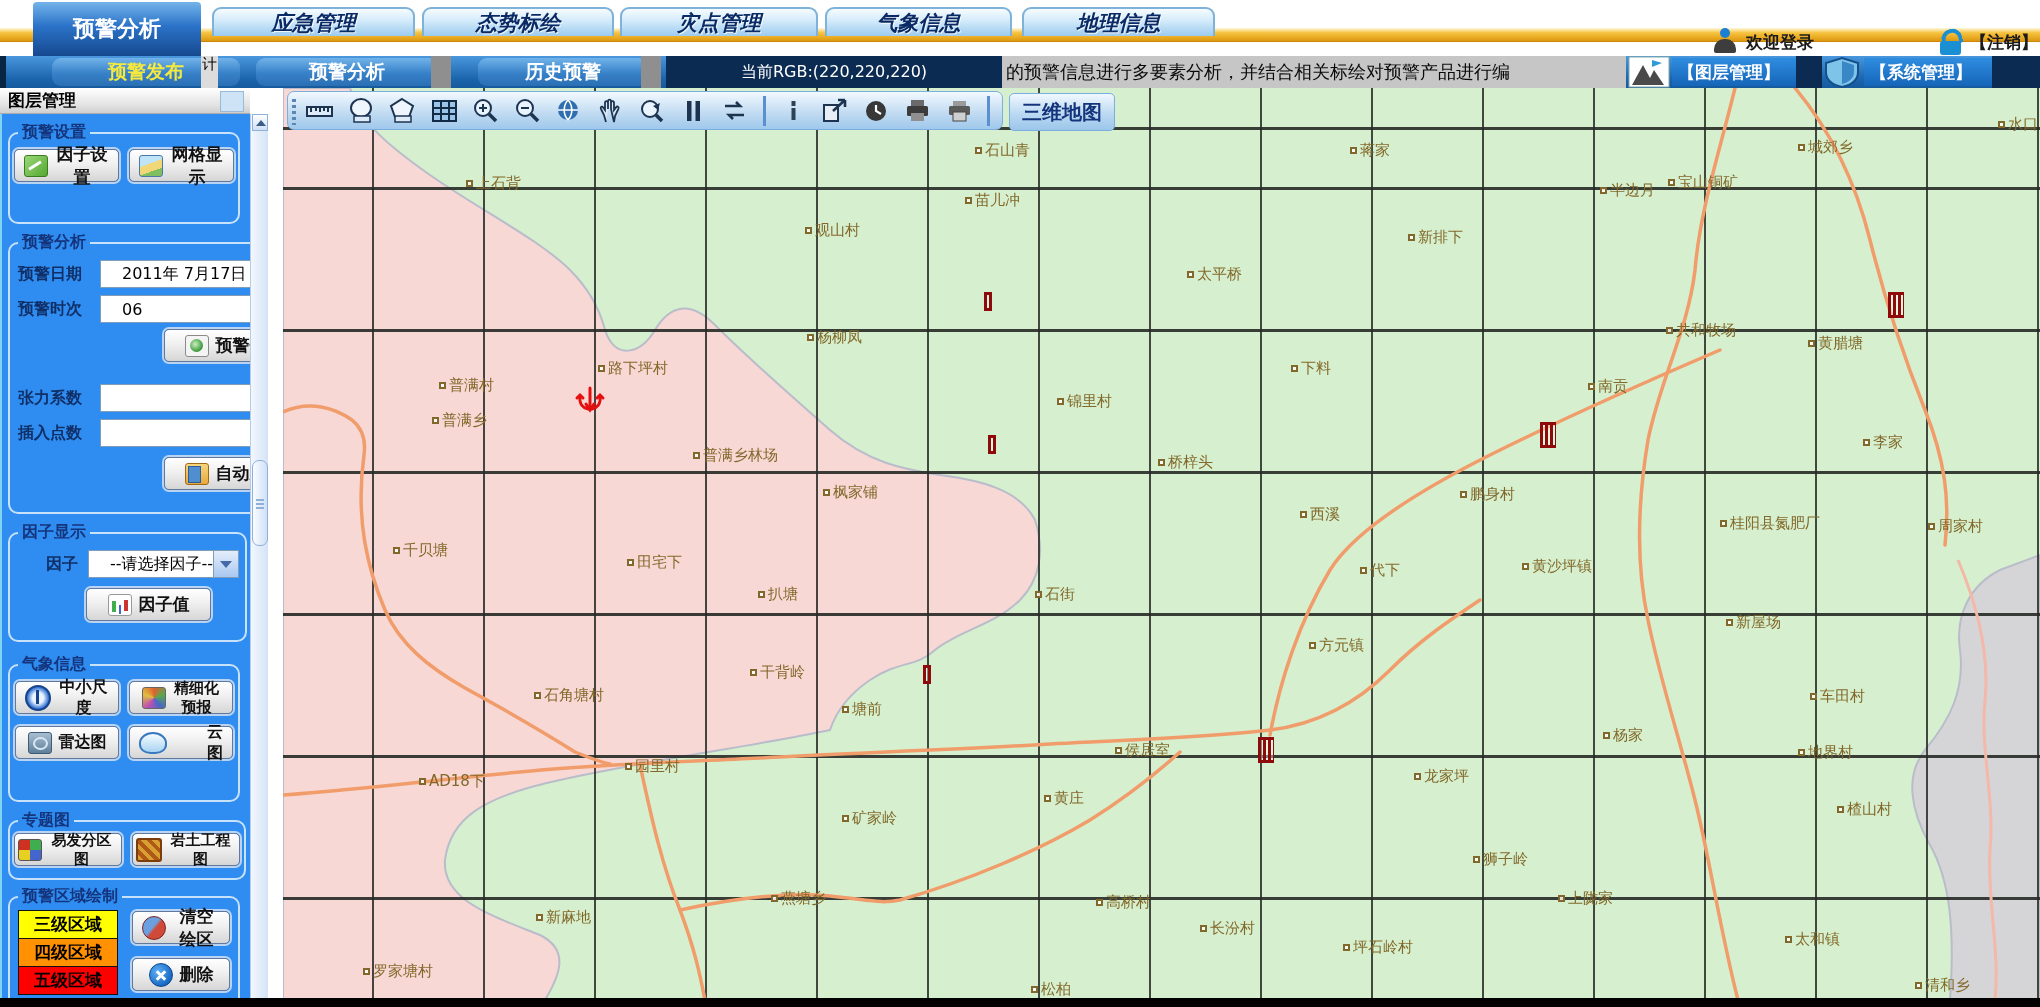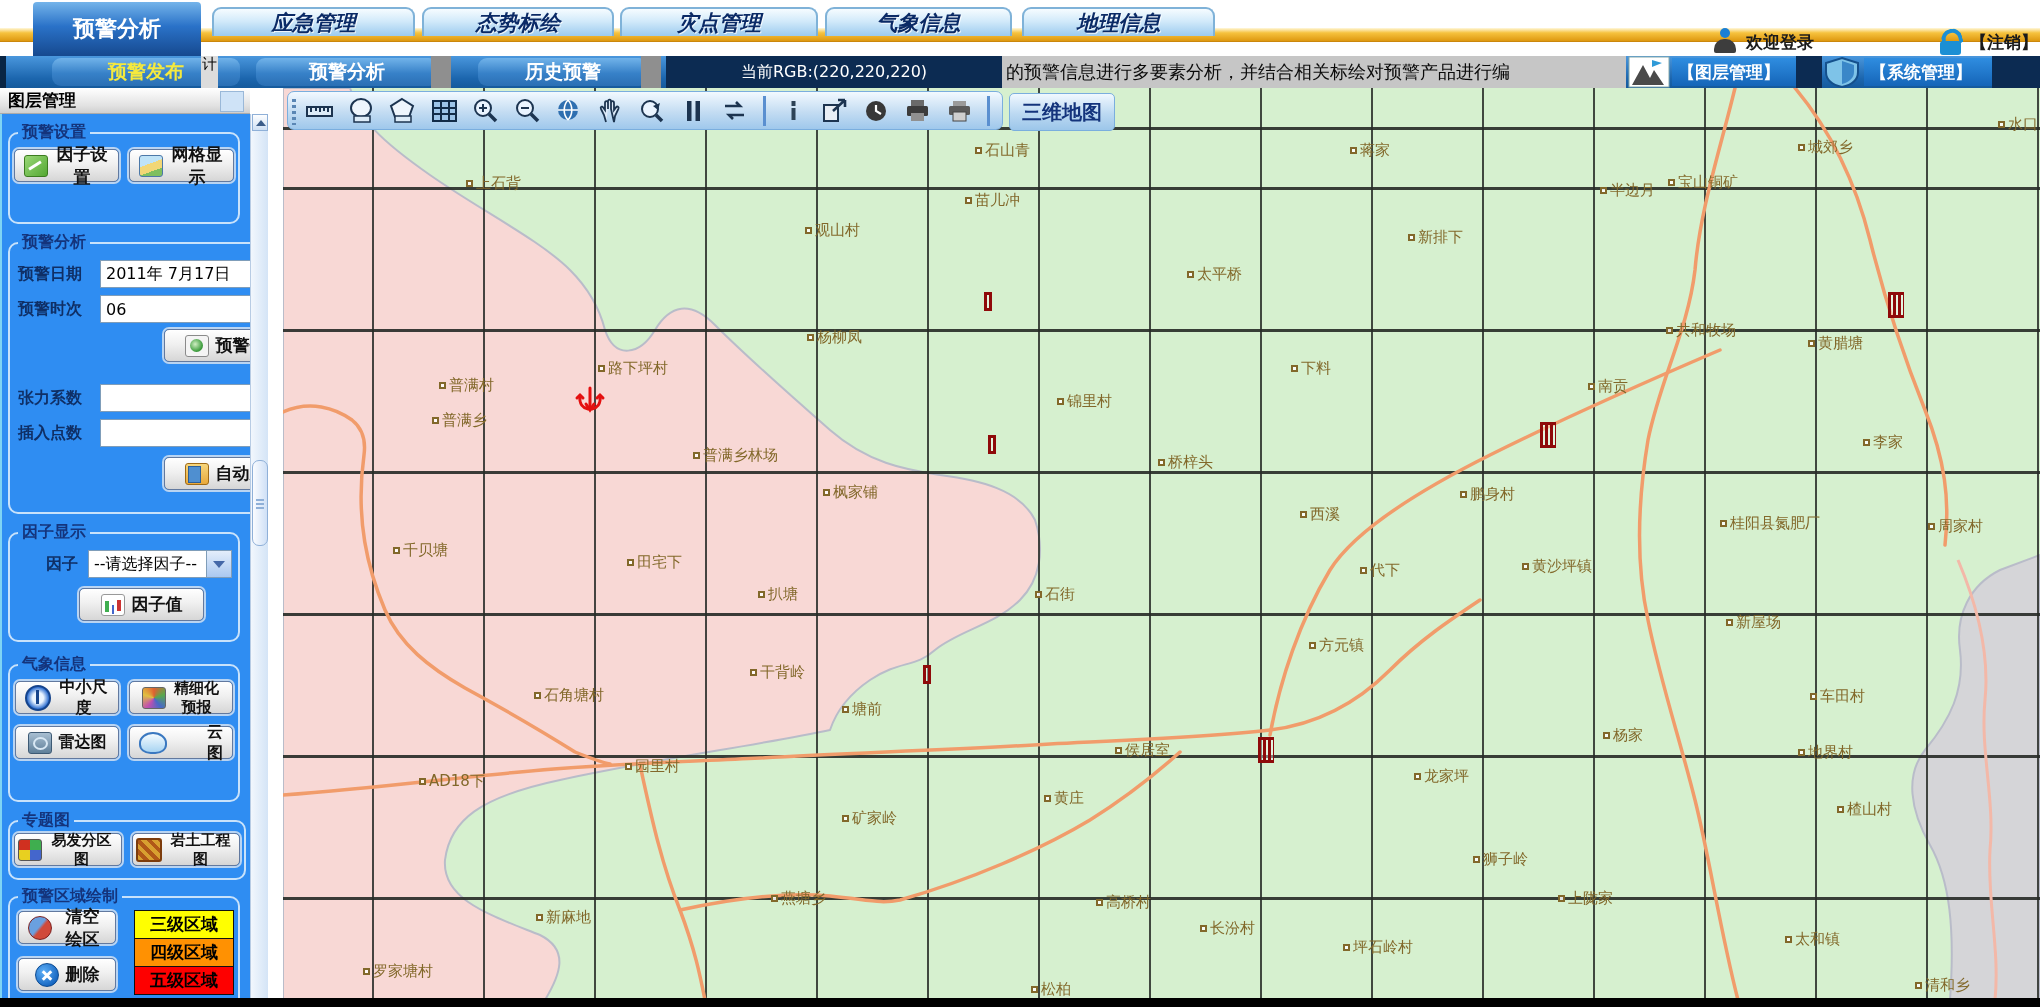--- a/index.html
+++ b/index.html
@@ -66,21 +66,21 @@
     box-sizing:border-box;padding:0 4px;}
   .grp legend{color:#14347c;font-weight:bold;font-size:16px;padding:0 4px;margin-left:4px;}
   .btnrow{display:flex;gap:10px;justify-content:center;margin-top:6px;}
   .sbtn{display:flex;align-items:center;justify-content:center;gap:7px;height:33px;
     background:linear-gradient(#ffffff,#f0f0f0 45%,#d6d6d6);border:1px solid #62799f;border-radius:5px;
     box-shadow:0 0 0 2px #b9d4f2, inset 0 1px 0 #fff;font-weight:bold;font-size:17px;color:#111;
     padding:0 9px;cursor:pointer;font-family:inherit;}
   .frow{display:flex;align-items:center;margin:7px 2px 0 4px;}
   .flabel{width:82px;color:#0f2f66;font-weight:bold;font-size:16px;flex:none;}
   .combo{flex:1;height:28px;background:#fff;border:1px solid #7f9db9;display:flex;align-items:center;
-    font-size:16px;color:#000;padding-left:5px;box-sizing:border-box;cursor:pointer;}
+    font-size:16px;color:#000;padding-left:21px;box-sizing:border-box;cursor:pointer;}
   .combo .cval{flex:1;white-space:nowrap;overflow:hidden;}
   .combo .arrow{width:24px;height:26px;background:linear-gradient(#e4eefb,#aac8f0);border-left:1px solid #7f9db9;
     display:flex;align-items:center;justify-content:center;flex:none;}
   .combo .arrow::after{content:"";border-left:6px solid transparent;border-right:6px solid transparent;
     border-top:7px solid #4468a8;}
   .tinput{flex:1;height:28px;background:#fff;border:1px solid #7f9db9;font-size:16px;color:#000;
     text-align:right;padding:0 6px;box-sizing:border-box;font-family:inherit;}
   
   #warnLegend{width:100px;flex:none;}
   .lg-item{height:27px;border:1px solid #111;margin-top:-1px;display:flex;align-items:center;justify-content:center;
@@ -297,35 +297,35 @@
         <button class="sbtn" style="width:108px;font-size:15px;padding:0 3px;gap:3px;">
           <span class="ic ic-geotech"></span>
           <span>岩土工程图</span>
         </button>
       </div>
     </fieldset>
 
     <fieldset class="grp" style="top:772px;height:130px;border-bottom:none;border-radius:10px 10px 0 0;">
       <legend>预警区域绘制</legend>
       <div style="display:flex;gap:14px;margin:4px 0 0 4px;">
+        <div id="warnLegend">
+            <div class="lg-item" style="background: rgb(255, 255, 0);">三级区域</div>
+            <div class="lg-item" style="background: rgb(255, 145, 2);">四级区域</div>
+            <div class="lg-item" style="background: rgb(254, 0, 0);">五级区域</div>
+          </div>
         <div style="display:flex;flex-direction:column;gap:14px;flex:1;padding-right:4px;">
           <button class="sbtn">
             <span class="ic ic-clear"></span>
             <span>清空绘区</span>
           </button>
           <button class="sbtn">
             <span class="ic ic-del"></span>
             <span>删除</span>
           </button>
         </div>
-        <div id="warnLegend">
-            <div class="lg-item" style="background: rgb(255, 255, 0);">三级区域</div>
-            <div class="lg-item" style="background: rgb(255, 145, 2);">四级区域</div>
-            <div class="lg-item" style="background: rgb(254, 0, 0);">五级区域</div>
-          </div>
       </div>
     </fieldset>
   </div>
 
   <div id="sb-scroll">
     <div class="up"></div>
     <div class="thumb"></div>
   </div>
 
   <div id="map">

